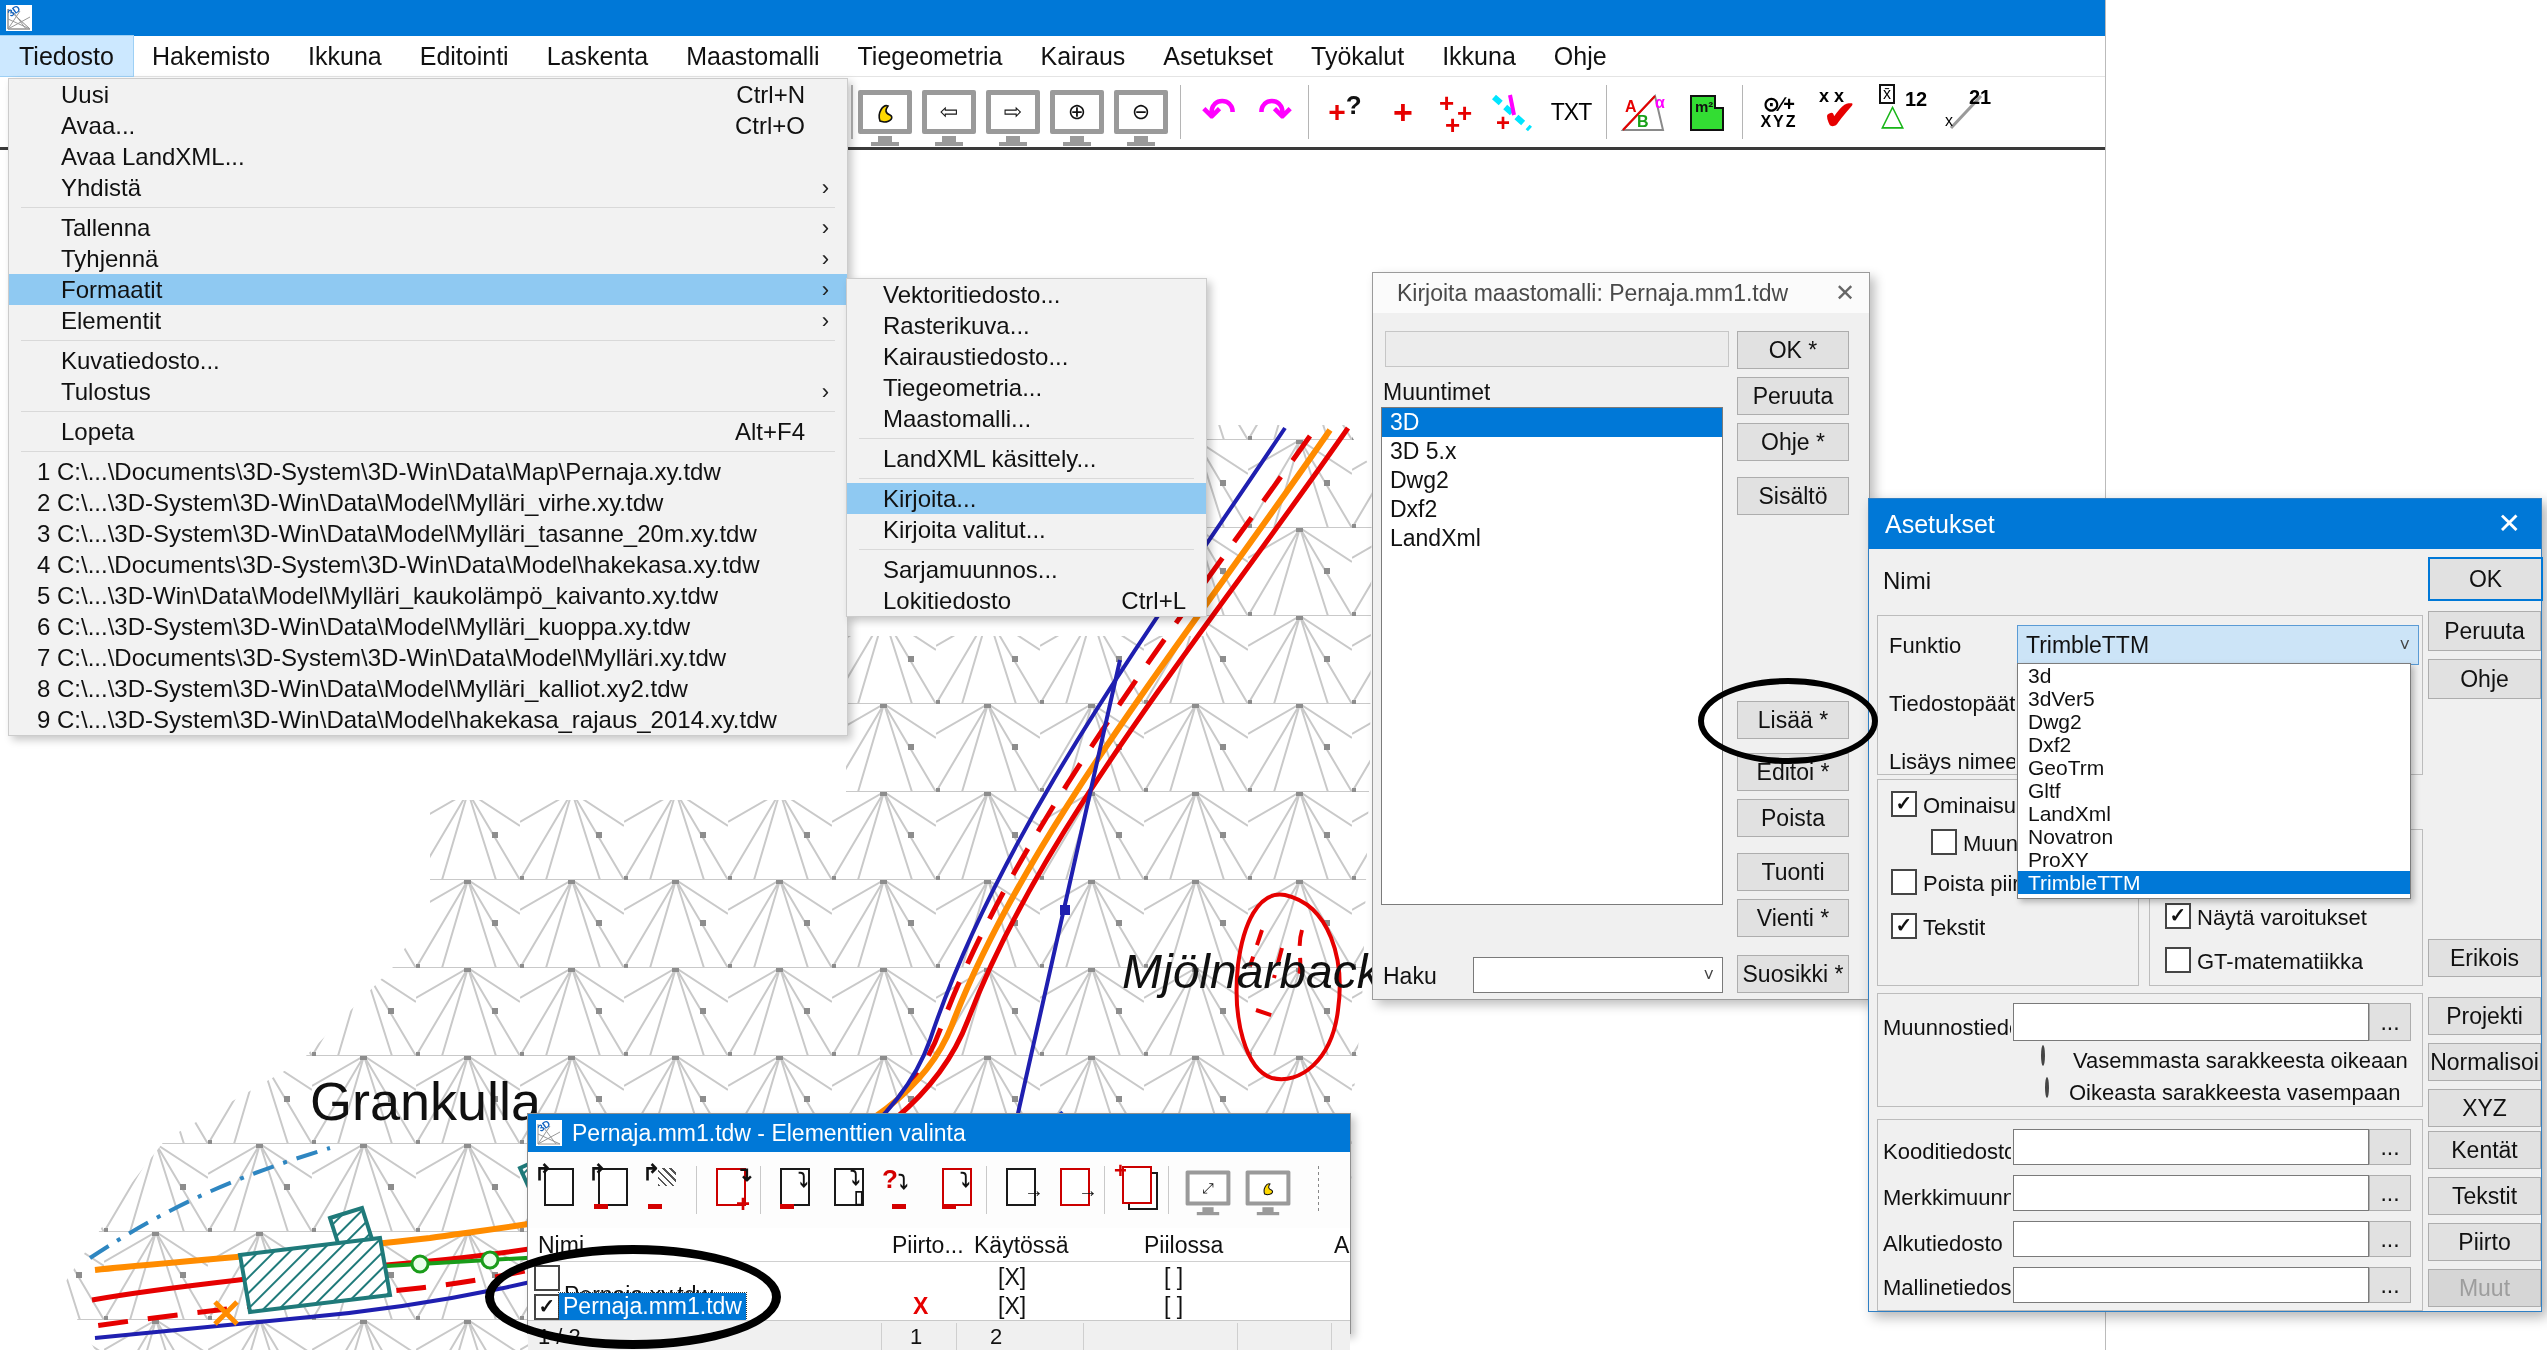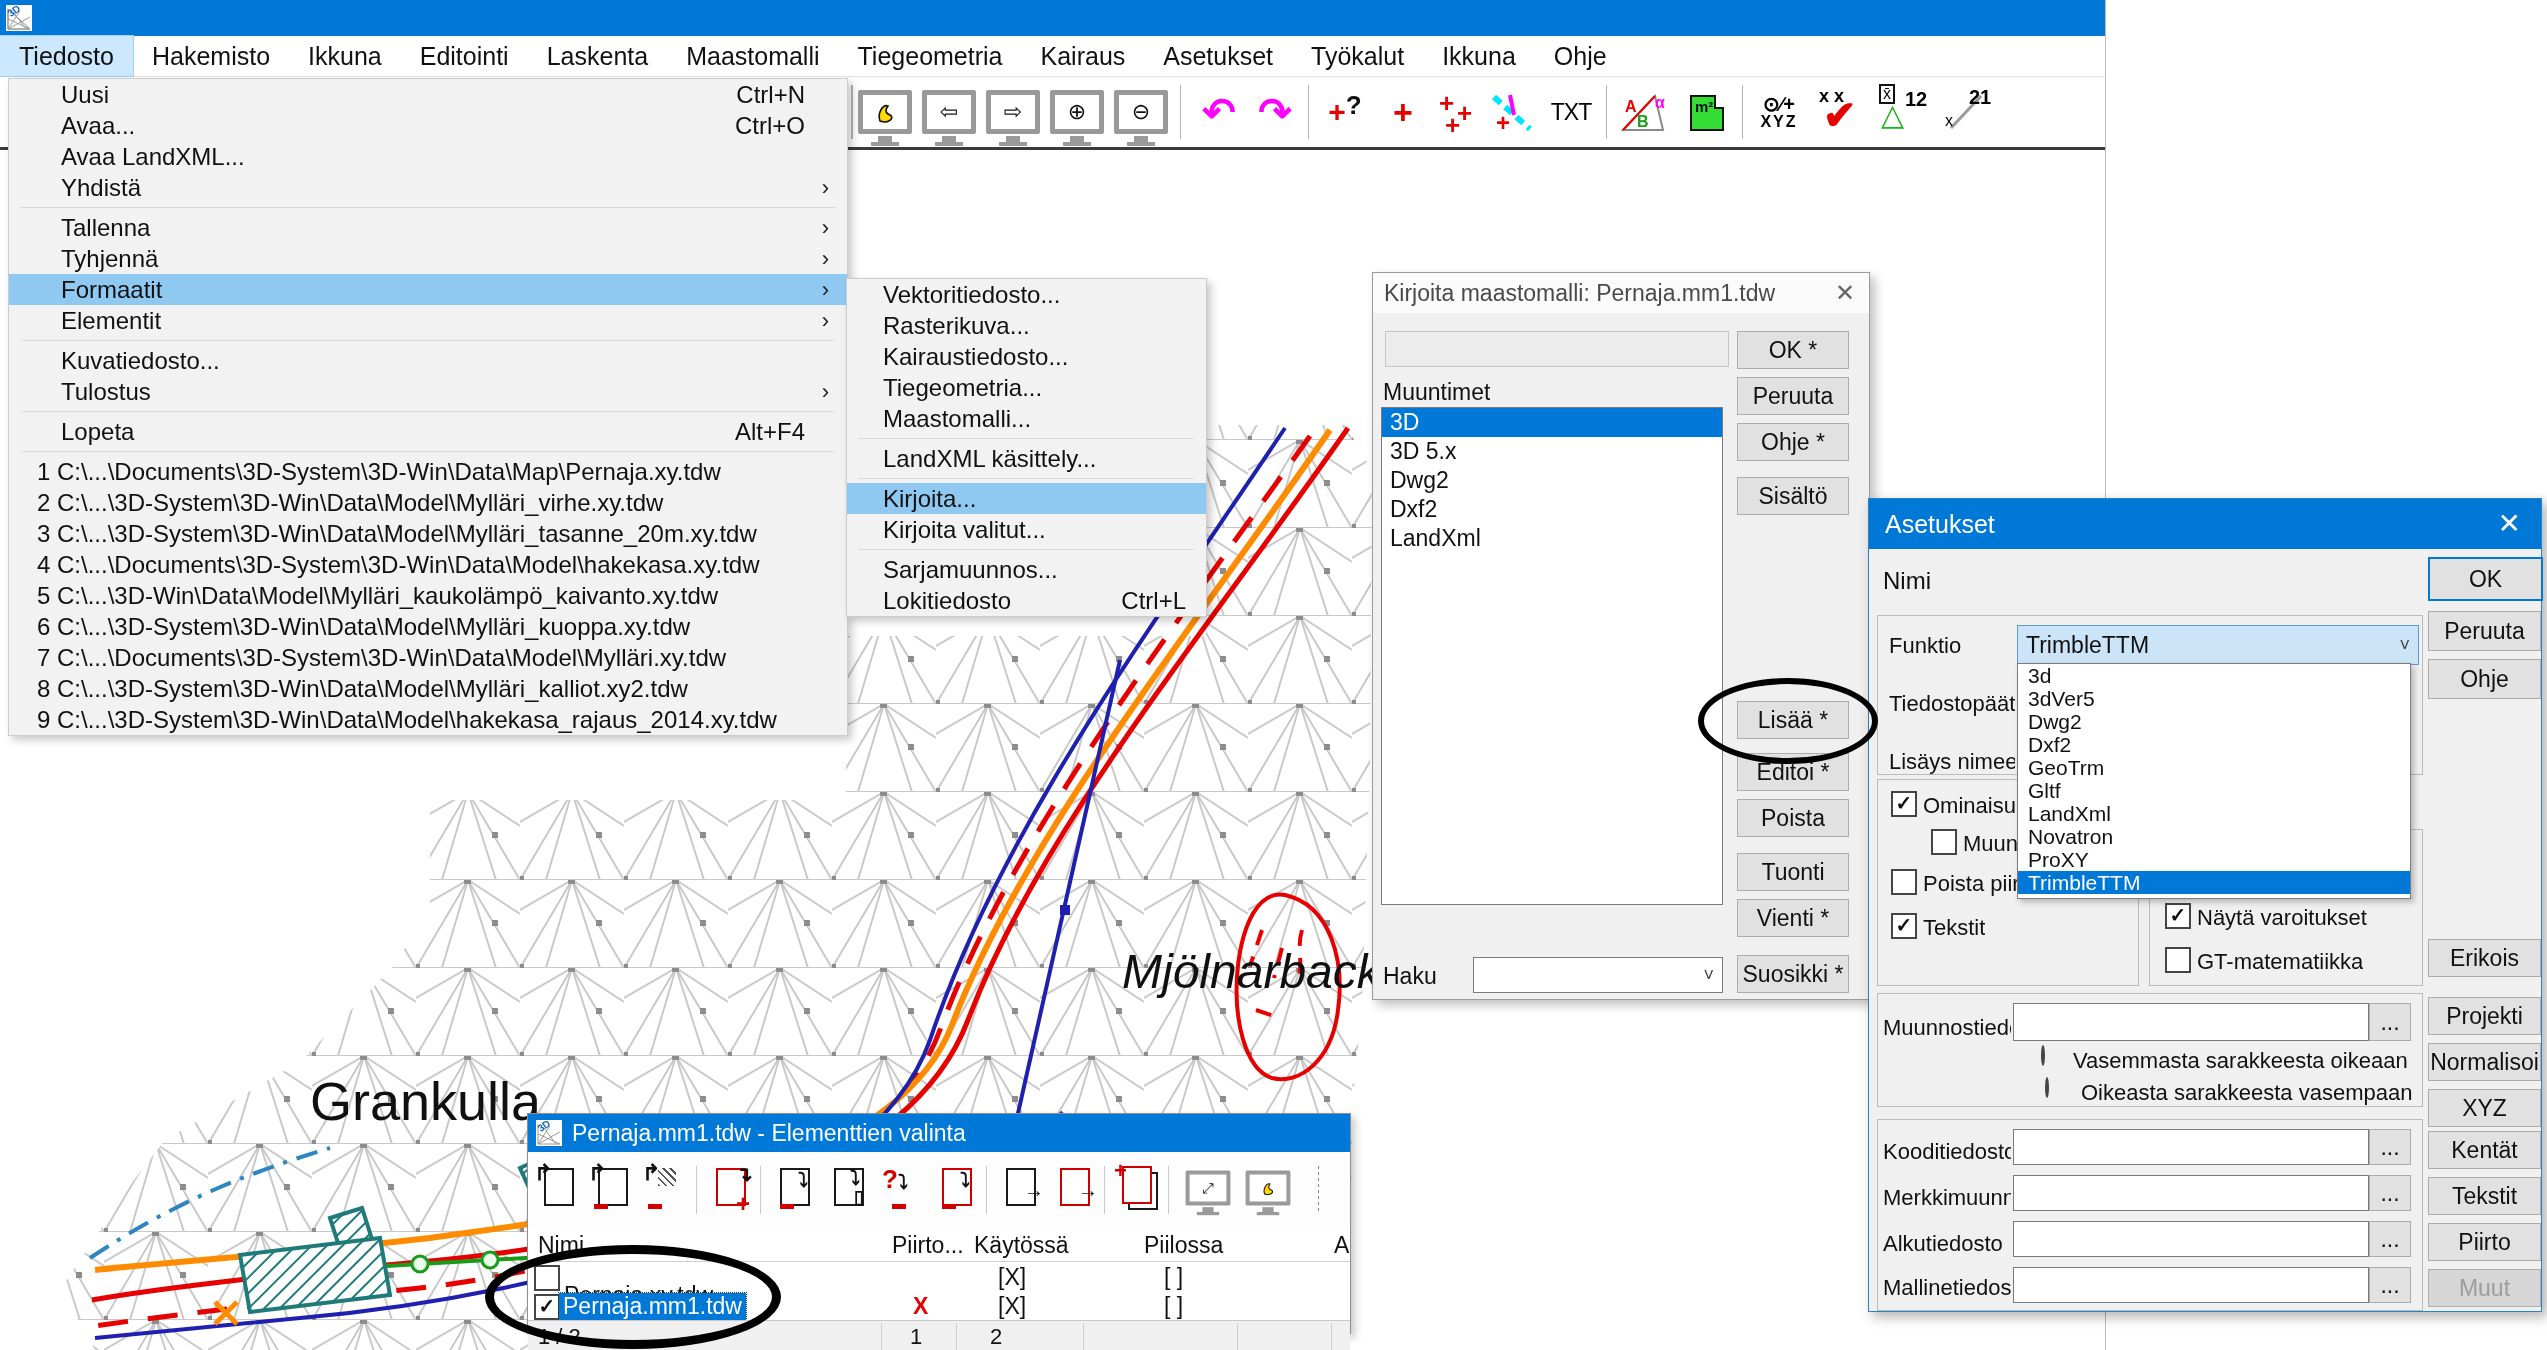--- a/index.html
+++ b/index.html
@@ -421,21 +421,21 @@
       <span class="statline" style="left:353px"></span>
       <span class="statline" style="left:428px"></span>
       <span class="statline" style="left:555px"></span>
       <span class="statline" style="left:709px"></span>
       <span class="statline" style="left:803px"></span>
     </div>
   </div>
 
   <div id="writedlg" class="abs" style="z-index:10">
     <div class="dtitle">
-      <span style="margin-left:11px">Kirjoita maastomalli: Pernaja.mm1.tdw</span>
+      <span style="margin-left:24px">Kirjoita maastomalli: Pernaja.mm1.tdw</span>
       <span class="xclose">✕</span>
     </div>
     <div class="field dis abs" style="left:12px;top:58px;width:334px;height:34px"></div>
     <div class="btn abs" style="left:364px;top:58px;width:110px;height:36px">OK *</div>
     <div class="btn abs" style="left:364px;top:104px;width:110px;height:36px">Peruuta</div>
     <div class="btn abs" style="left:364px;top:150px;width:110px;height:36px">Ohje *</div>
     <div class="btn abs" style="left:364px;top:204px;width:110px;height:36px">Sisältö</div>
 
     <div class="lbl abs" style="left:10px;top:106px;font-size:23px">Muuntimet</div>
     <div class="list abs" style="left:8px;top:134px;width:340px;height:496px">
@@ -613,21 +613,21 @@
     <div class="btn abs" style="left:559px;top:544px;width:111px;height:36px">Normalisoi</div>
     <div class="btn abs" style="left:559px;top:590px;width:111px;height:36px">XYZ</div>
 
     <div class="grpbox abs" style="left:8px;top:494px;width:544px;height:112px"></div>
     <div class="lbl abs" style="left:14px;top:516px;width:128px">Muunnostiedosto</div>
     <div class="field abs" style="left:144px;top:504px;width:346px;height:36px"></div>
     <div class="btn abs" style="left:500px;top:504px;width:40px;height:36px">...</div>
     <span class="radio on abs" style="left:172px;top:548px"></span>
     <div class="lbl abs" style="left:204px;top:549px">Vasemmasta sarakkeesta oikeaan</div>
     <span class="radio abs" style="left:172px;top:580px"></span>
-    <div class="lbl abs" style="left:212px;top:581px">Oikeasta sarakkeesta vasempaan</div>
+    <div class="lbl abs" style="left:200px;top:581px">Oikeasta sarakkeesta vasempaan</div>
 
     <div class="grpbox abs" style="left:8px;top:620px;width:544px;height:190px"></div>
     <div class="lbl abs" style="left:14px;top:640px;width:128px">Kooditiedosto</div>
     <div class="field abs" style="left:144px;top:630px;width:346px;height:34px"></div>
     <div class="btn abs" style="left:500px;top:630px;width:40px;height:34px">...</div>
     <div class="lbl abs" style="left:14px;top:686px;width:128px">Merkkimuunnos</div>
     <div class="field abs" style="left:144px;top:676px;width:346px;height:34px"></div>
     <div class="btn abs" style="left:500px;top:676px;width:40px;height:34px">...</div>
     <div class="lbl abs" style="left:14px;top:732px;width:128px">Alkutiedosto</div>
     <div class="field abs" style="left:144px;top:722px;width:346px;height:34px"></div>

